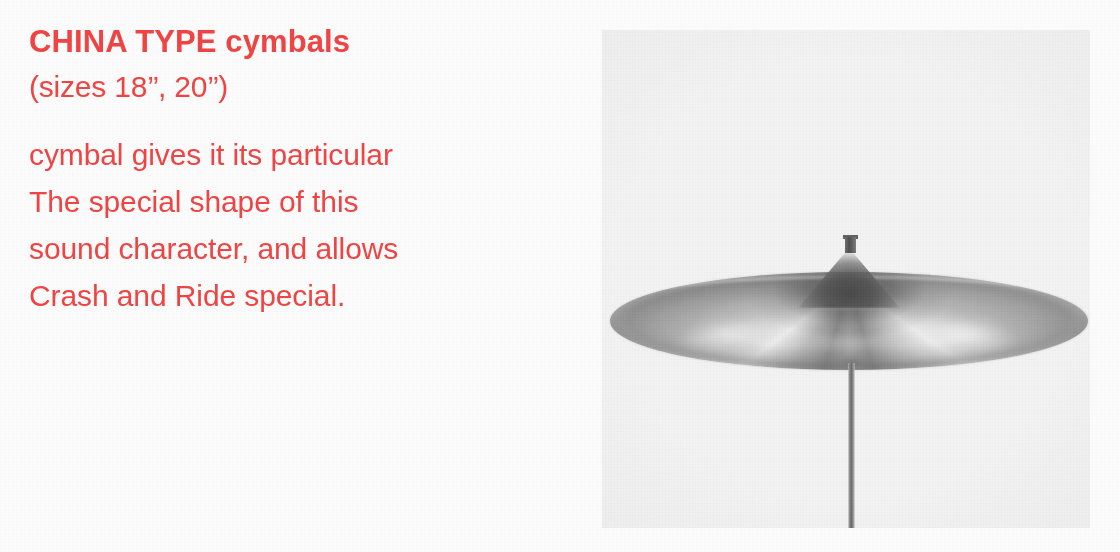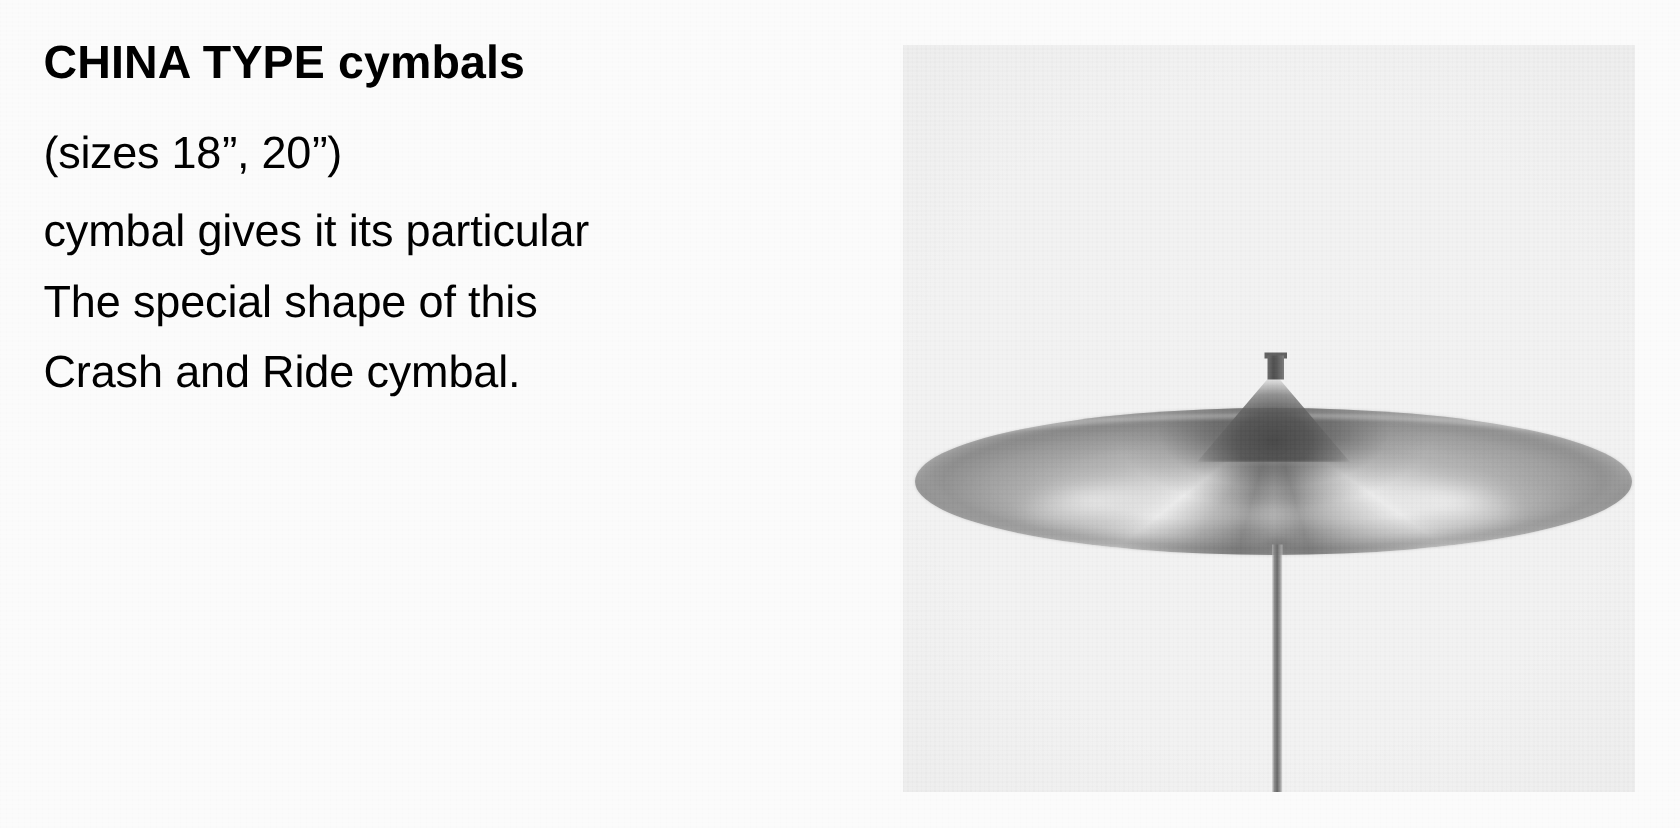--- a/index.html
+++ b/index.html
@@ -7,21 +7,21 @@
     padding: 0;
     background: #ffffff;
   }
   #page {
     position: relative;
     width: 1120px;
     height: 552px;
     background: #fbfbfb;
     overflow: hidden;
     font-family: "Liberation Sans", sans-serif;
-    color: #000000;
+    color: #ef4444;
     -webkit-font-smoothing: antialiased;
   }
 
   
   #paper-grain {
     position: absolute;
     inset: 0;
     pointer-events: none;
     opacity: .55;
     background:
@@ -46,21 +46,21 @@
     letter-spacing: .1px;
     white-space: nowrap;
     line-height: 38px;
   }
   #heading-line .hd-model { font-weight: bold; }
   #heading-line .hd-kind  { font-weight: bold; }
 
   #sizes-line {
     position: absolute;
     left: 29px;
-    top: 84px;
+    top: 68px;
     font-size: 30px;
     font-weight: normal;
     line-height: 38px;
     white-space: nowrap;
     letter-spacing: -.2px;
   }
   #sizes-line .prime {
     letter-spacing: -1px;
     font-size: 30px;
   }
@@ -291,21 +291,22 @@
       <span class="hd-model">CHINA TYPE</span><span>&nbsp;</span><span class="hd-kind">cymbals</span>
     </div>
 
     <div id="sizes-line">
       <span>(sizes </span><span>18</span><span class="prime">’’</span><span>,&nbsp;</span><span>20</span><span class="prime">’’</span><span>)</span>
     </div>
 
     <div id="body-copy">
       <span class="ln">cymbal gives it its particular</span>
       <span class="ln">The special shape of this</span>
-      <span class="ln">Crash and Ride cymbal.</span>
+      <span class="ln">sound character, and allows</span>
+      <span class="ln">Crash and Ride special.</span>
     </div>
 
   </div>
 
   <div id="photo-panel">
 
     <div id="cymbal-assembly">
       <div id="cymbal-disc"></div>
       <div id="cymbal-rim"></div>
       <div id="highlight-left" class="lathe-highlight"></div>

